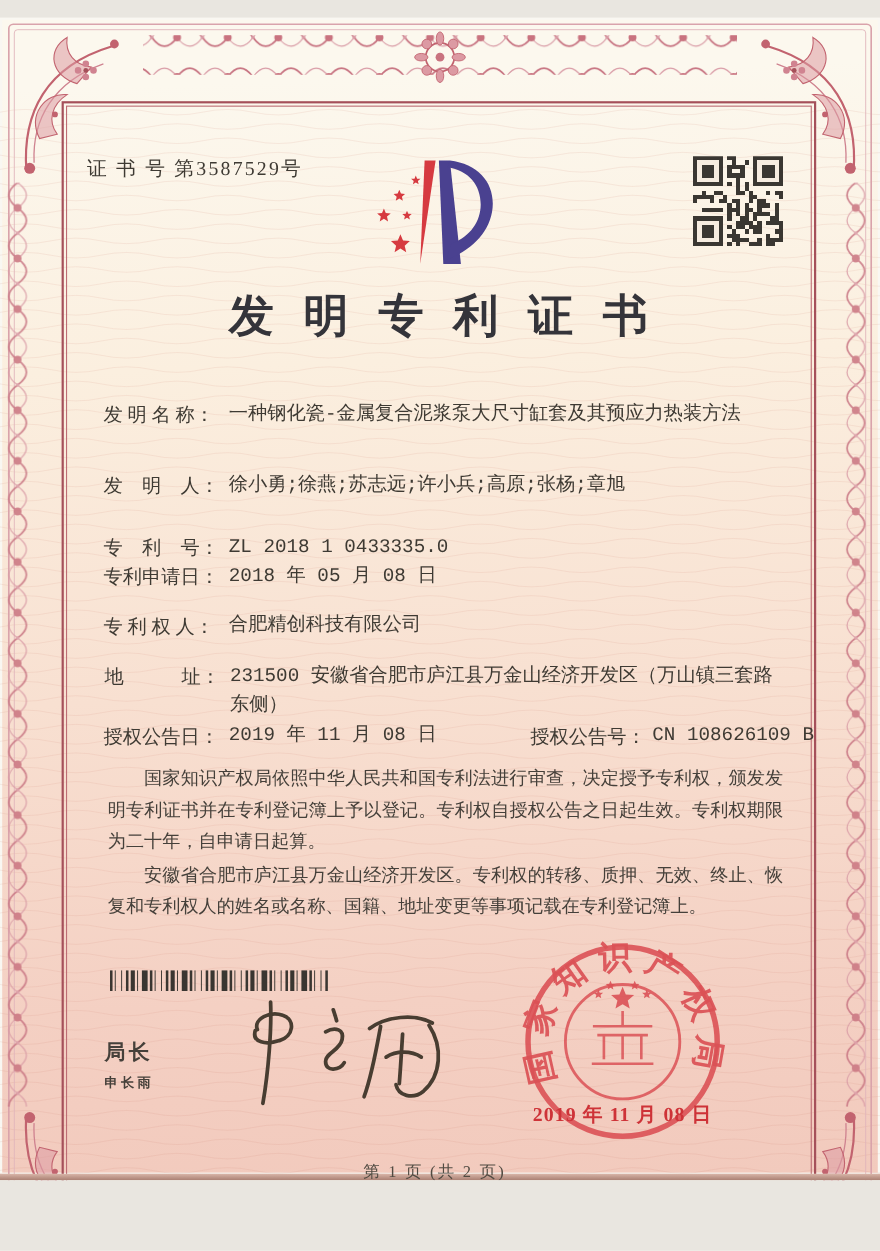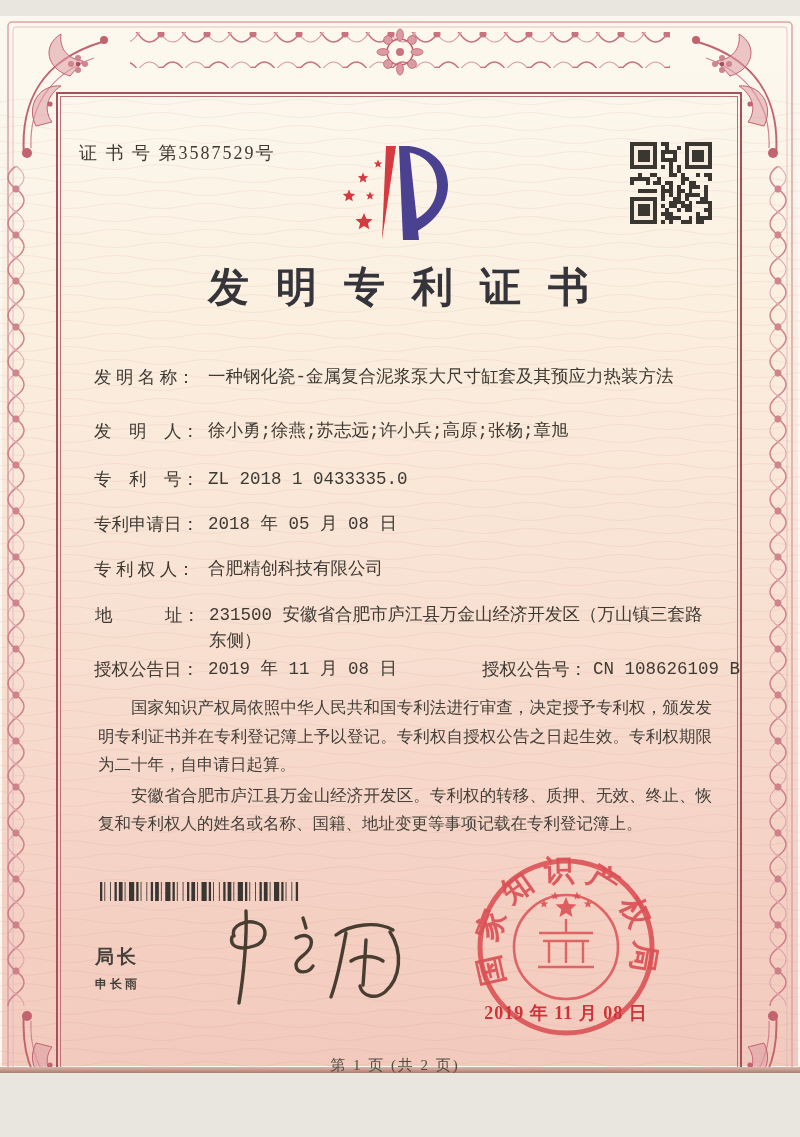--- a/index.html
+++ b/index.html
@@ -17,21 +17,21 @@
   .inner-border::after{content:"";position:absolute;left:2px;top:2px;right:2px;bottom:2px;
          border:1px solid #bd6d74;}
   .cert-no{position:absolute;left:79px;top:125px;font-size:18px;letter-spacing:2px;color:#3e3a33;}
   .logo{position:absolute;left:336px;top:122px;}
   .qr{position:absolute;left:630px;top:126px;}
   .title{position:absolute;left:0;top:244px;width:100%;text-align:center;
          font-size:41px;font-weight:bold;color:#34343a;letter-spacing:27px;margin-left:12px;}
   .row{position:absolute;left:94px;width:616px;display:flex;font-size:17.5px;color:#3e3a33;line-height:1.5;justify-content:center;}
   .row .lab{flex:0 0 114px;white-space:nowrap;}
   .row .val{flex:1;font-family:Liberation Mono, monospace;}
-  .r1{top:348px}.r2{top:402px}.r3{top:450px}.r4{top:495px}.r5{top:540px}
+  .r1{top:348px}.r2{top:412px}.r3{top:469px}.r4{top:495px}.r5{top:540px}
   .r6{top:586px}.r6 .val{max-width:500px;}
   .r7{top:640px}
   .grant2{position:absolute;left:388px;top:0;display:flex;white-space:nowrap;}
   .grant2 .lab{flex:0 0 auto;margin-right:6px;}
   .paras{position:absolute;left:98px;top:678px;width:614px;font-size:16.5px;
          line-height:28.5px;color:#45403a;text-align:justify;}
   .paras p{margin:0 0 2px 0;text-indent:2em;}
   .barcode{position:absolute;left:100px;top:866px;}
   .director-title{position:absolute;left:95px;top:928px;font-size:19px;color:#45403a;font-weight:bold;letter-spacing:3px;}
   .director-name{position:absolute;left:95px;top:960px;font-size:12px;color:#45403a;font-weight:bold;letter-spacing:3px;}

